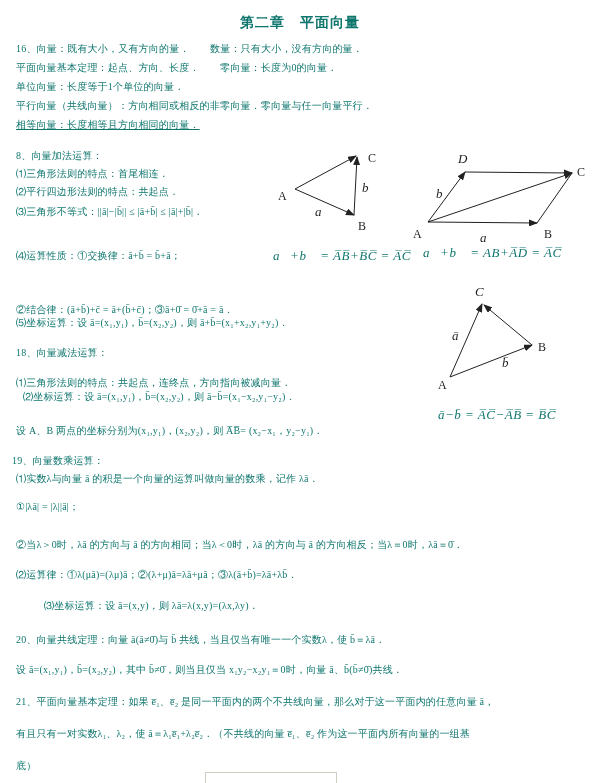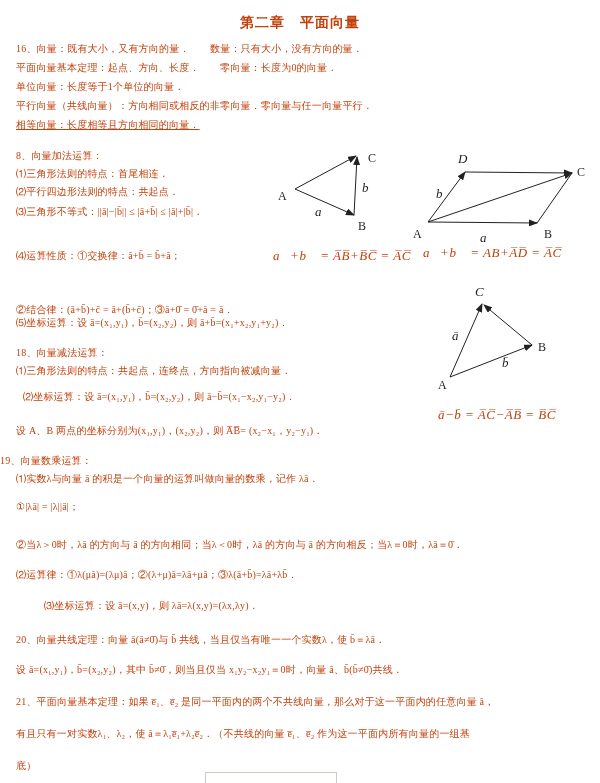--- a/index.html
+++ b/index.html
@@ -2,21 +2,21 @@
 <html><head>
 <meta charset="utf-8">
 <style>
   html,body{margin:0;padding:0;background:#ffffff;}
   .page{
     position:relative;
     width:600px;height:783px;
     background:#ffffff;
     overflow:hidden;
     font-family:"Liberation Serif","DejaVu Serif",serif;
-    color:#c2410c;
+    color:#0f766e;
   }
   .doc-title{
     position:absolute;top:14px;left:0;width:100%;
     text-align:center;font-size:14px;font-weight:bold;
     letter-spacing:1px;margin:0;
   }
   .line{
     position:absolute;
     white-space:nowrap;
     font-size:10px;
@@ -55,25 +55,25 @@
       <div class="line" style="left: 16px; top: 149px;">8、向量加法运算：</div>
       <div class="line" style="left: 16px; top: 167px;">⑴三角形法则的特点：首尾相连．</div>
       <div class="line" style="left: 16px; top: 185px;">⑵平行四边形法则的特点：共起点．</div>
       <div class="line" style="left: 16px; top: 205px;">⑶三角形不等式：||ā|−|b̄|| ≤ |ā+b̄| ≤ |ā|+|b̄|．</div>
       <div class="line" style="left: 16px; top: 249px;">⑷运算性质：①交换律：ā+b̄ = b̄+ā；</div>
       <div class="line math" style="left: 273px; top: 249px;">a⃗+b⃗ = A̅B̅+B̅C̅ = A̅C̅</div>
       <div class="line math" style="left: 423px; top: 246px;">a⃗+b⃗ = AB+A̅D̅ = A̅C̅</div>
       <div class="line" style="left: 16px; top: 286px; margin-top: 17px;">②结合律：(ā+b̄)+c̄ = ā+(b̄+c̄)；③ā+0̄ = 0̄+ā = ā．</div>
       <div class="line" style="left: 16px; top: 316px;">⑸坐标运算：设 ā=(x₁,y₁)，b̄=(x₂,y₂)，则 ā+b̄=(x₁+x₂,y₁+y₂)．</div>
       <div class="line" style="left: 16px; top: 346px;">18、向量减法运算：</div>
-      <div class="line" style="left: 16px; top: 364px;">⑴三角形法则的特点：共起点，连终点，方向指向被减向量．</div>
+      <div class="line" style="left: 16px; top: 376px;">⑴三角形法则的特点：共起点，连终点，方向指向被减向量．</div>
       <div class="line" style="left: 23px; top: 390px;">⑵坐标运算：设 ā=(x₁,y₁)，b̄=(x₂,y₂)，则 ā−b̄=(x₁−x₂,y₁−y₂)．</div>
       <div class="line math" style="left: 438px; top: 408px;">ā−b̄ = A̅C̅−A̅B̅ = B̅C̅</div>
       <div class="line" style="left: 16px; top: 424px;">设 A、B 两点的坐标分别为(x₁,y₁)，(x₂,y₂)，则 A̅B̅= (x₂−x₁，y₂−y₁)．</div>
-      <div class="line" style="left: 0; top: 454px;">19、向量数乘运算：</div>
+      <div class="line" style="left: 12px; top: 454px;">19、向量数乘运算：</div>
       <div class="line" style="left: 16px; top: 472px;">⑴实数λ与向量 ā 的积是一个向量的运算叫做向量的数乘，记作 λā．</div>
       <div class="line" style="left: 16px; top: 500px;">①|λā| = |λ||ā|；</div>
       <div class="line" style="left: 16px; top: 538px;">②当λ＞0时，λā 的方向与 ā 的方向相同；当λ＜0时，λā 的方向与 ā 的方向相反；当λ＝0时，λā＝0̄．</div>
       <div class="line" style="left: 16px; top: 568px;">⑵运算律：①λ(μā)=(λμ)ā；②(λ+μ)ā=λā+μā；③λ(ā+b̄)=λā+λb̄．</div>
       <div class="line" style="left: 4px; top: 599px; padding-left: 40px;">⑶坐标运算：设 ā=(x,y)，则 λā=λ(x,y)=(λx,λy)．</div>
       <div class="line" style="left: 16px; top: 633px;">20、向量共线定理：向量 ā(ā≠0̄)与 b̄ 共线，当且仅当有唯一一个实数λ，使 b̄＝λā．</div>
       <div class="line" style="left: 16px; top: 663px;">设 ā=(x₁,y₁)，b̄=(x₂,y₂)，其中 b̄≠0̄，则当且仅当 x₁y₂−x₂y₁＝0时，向量 ā、b̄(b̄≠0̄)共线．</div>
       <div class="line" style="left: 16px; top: 695px;">21、平面向量基本定理：如果 e̅₁、e̅₂ 是同一平面内的两个不共线向量，那么对于这一平面内的任意向量 ā，</div>
       <div class="line" style="left: 16px; top: 727px;">有且只有一对实数λ₁、λ₂，使 ā＝λ₁e̅₁+λ₂e̅₂．（不共线的向量 e̅₁、e̅₂ 作为这一平面内所有向量的一组基</div>
       <div class="line" style="left: 16px; top: 759px;">底）</div>

